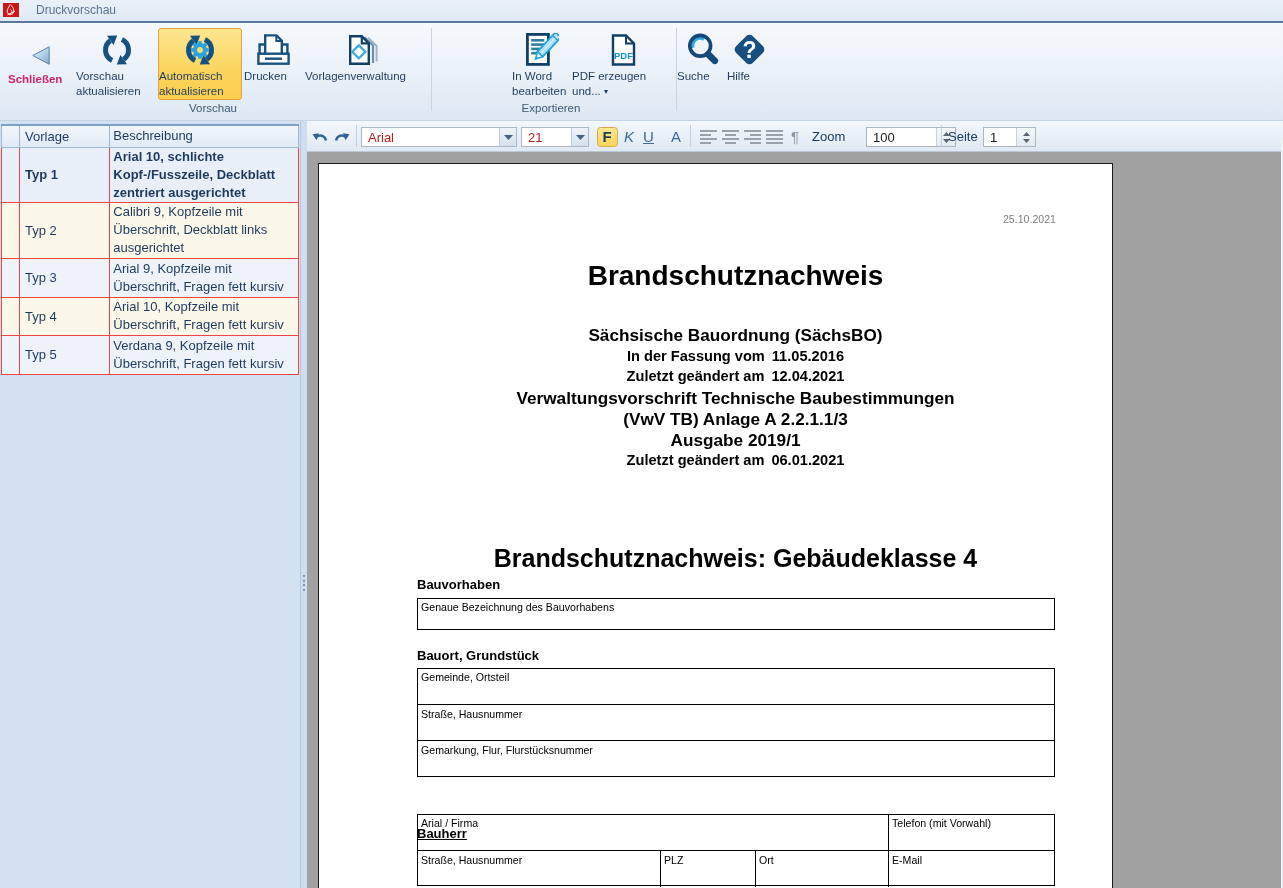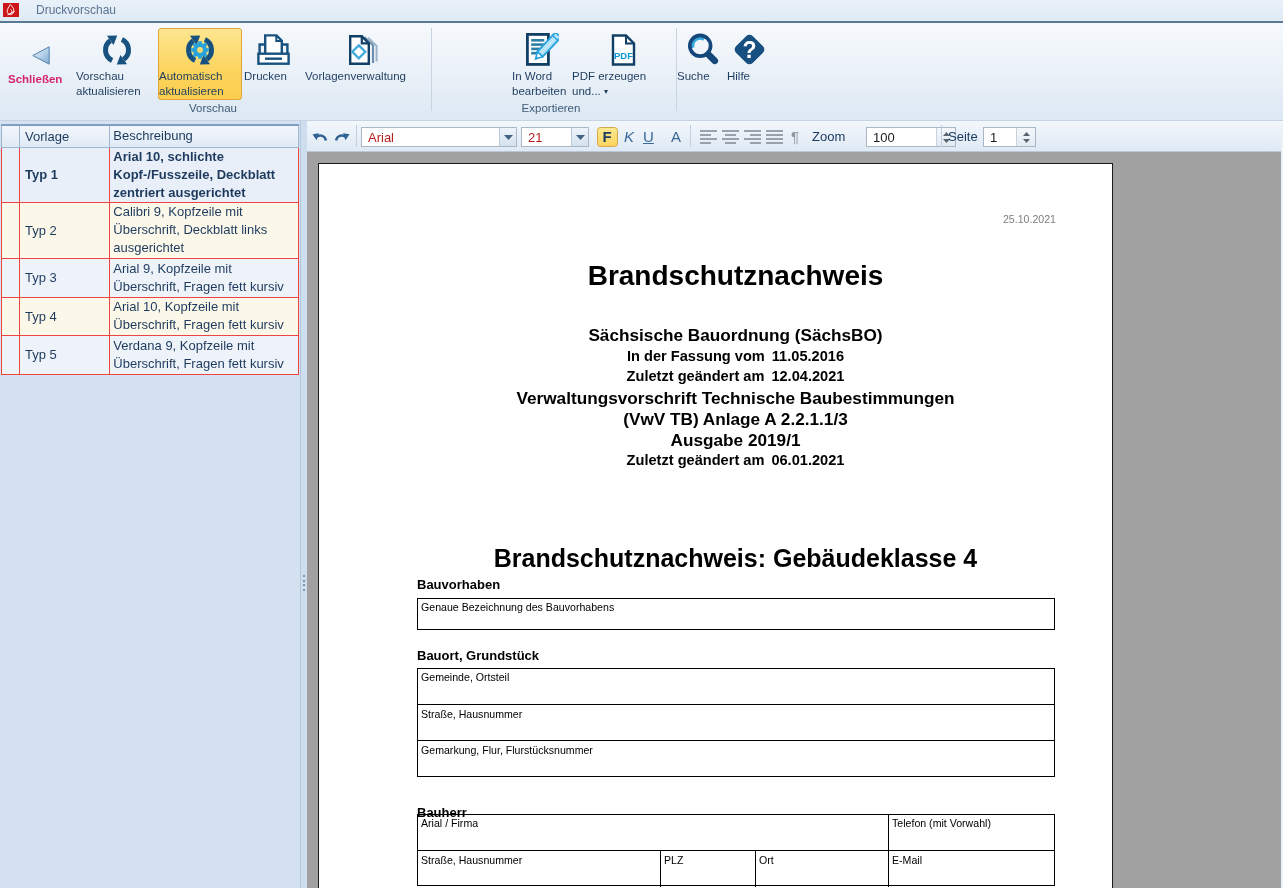--- a/index.html
+++ b/index.html
@@ -402,21 +402,21 @@
 
     <div class="formlabel" style="top:484px;">Bauort, Grundstück</div>
     <div class="fbox" style="top:504px; height:109px;">
       <div class="lbl" style="top:2px;">Gemeinde, Ortsteil</div>
       <div style="position:absolute; left:0; top:35px; width:636px; border-top:1px solid #000;"></div>
       <div class="lbl" style="top:39px;">Straße, Hausnummer</div>
       <div style="position:absolute; left:0; top:71px; width:636px; border-top:1px solid #000;"></div>
       <div class="lbl" style="top:75px;">Gemarkung, Flur, Flurstücksnummer</div>
     </div>
 
-    <div class="formlabel" style="top:641px;">Bauherr</div>
+    <div class="formlabel" style="top:662px;text-decoration:underline;">Bauherr</div>
     <div class="fbox" style="top:649.5px; height:72px;">
       <div class="lbl" style="top:2px;">Arial / Firma</div>
       <div style="position:absolute; left:470px; top:0; height:36px; border-left:1px solid #000;"></div>
       <div class="lbl" style="left:474px; top:2px;">Telefon (mit Vorwahl)</div>
       <div style="position:absolute; left:0; top:35px; width:636px; border-top:1px solid #000;"></div>
       <div class="lbl" style="top:39px;">Straße, Hausnummer</div>
       <div style="position:absolute; left:242px; top:35px; height:37px; border-left:1px solid #000;"></div>
       <div class="lbl" style="left:246px; top:39px;">PLZ</div>
       <div style="position:absolute; left:337px; top:35px; height:37px; border-left:1px solid #000;"></div>
       <div class="lbl" style="left:341px; top:39px;">Ort</div>

